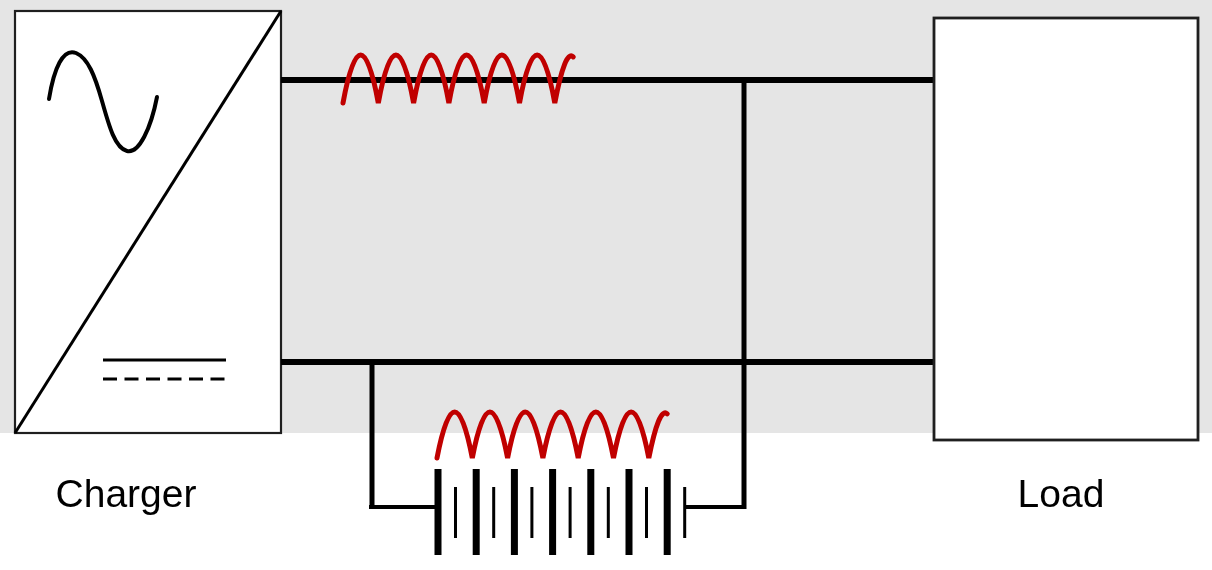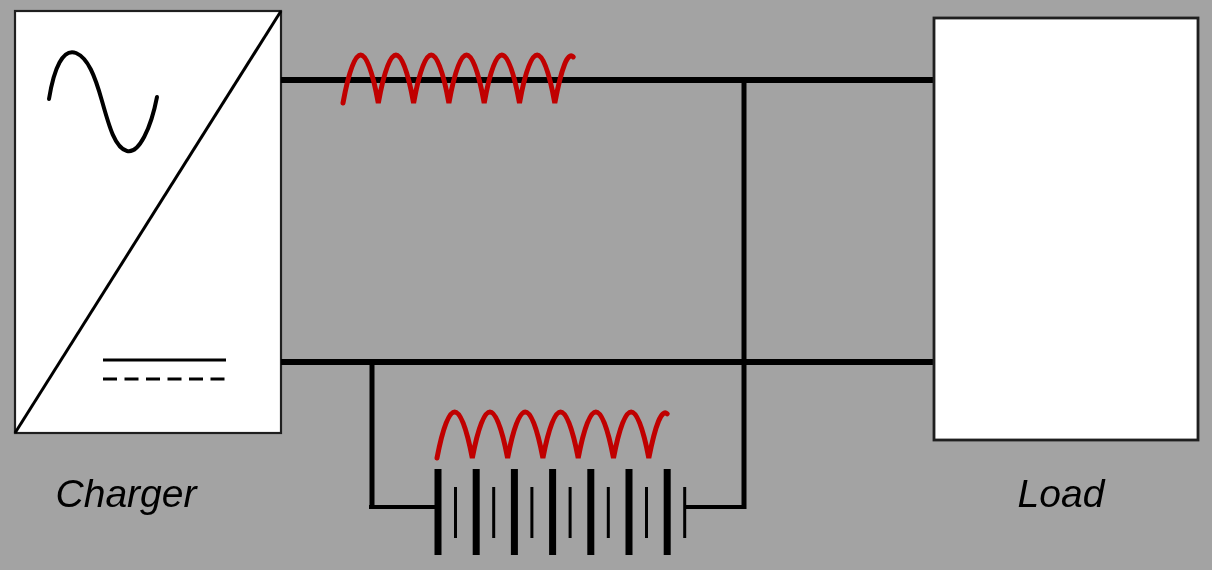--- a/index.html
+++ b/index.html
@@ -7,23 +7,22 @@
     padding: 0;
     background: #ffffff;
     width: 1212px;
     height: 570px;
     overflow: hidden;
     font-family: "Liberation Sans", sans-serif;
   }
   .stage {
     position: relative;
     width: 1212px;
-    height: 570px;
-    background: #a3a3a3;
-    font-style: italic;
+    height: 433px;
+    background: #e5e5e5;
   }
   svg { display: block; }
   text.block-label {
     font-family: "Liberation Sans", sans-serif;
     font-size: 39px;
     fill: #000000;
   }
 </style>
 </head>
 <body>

